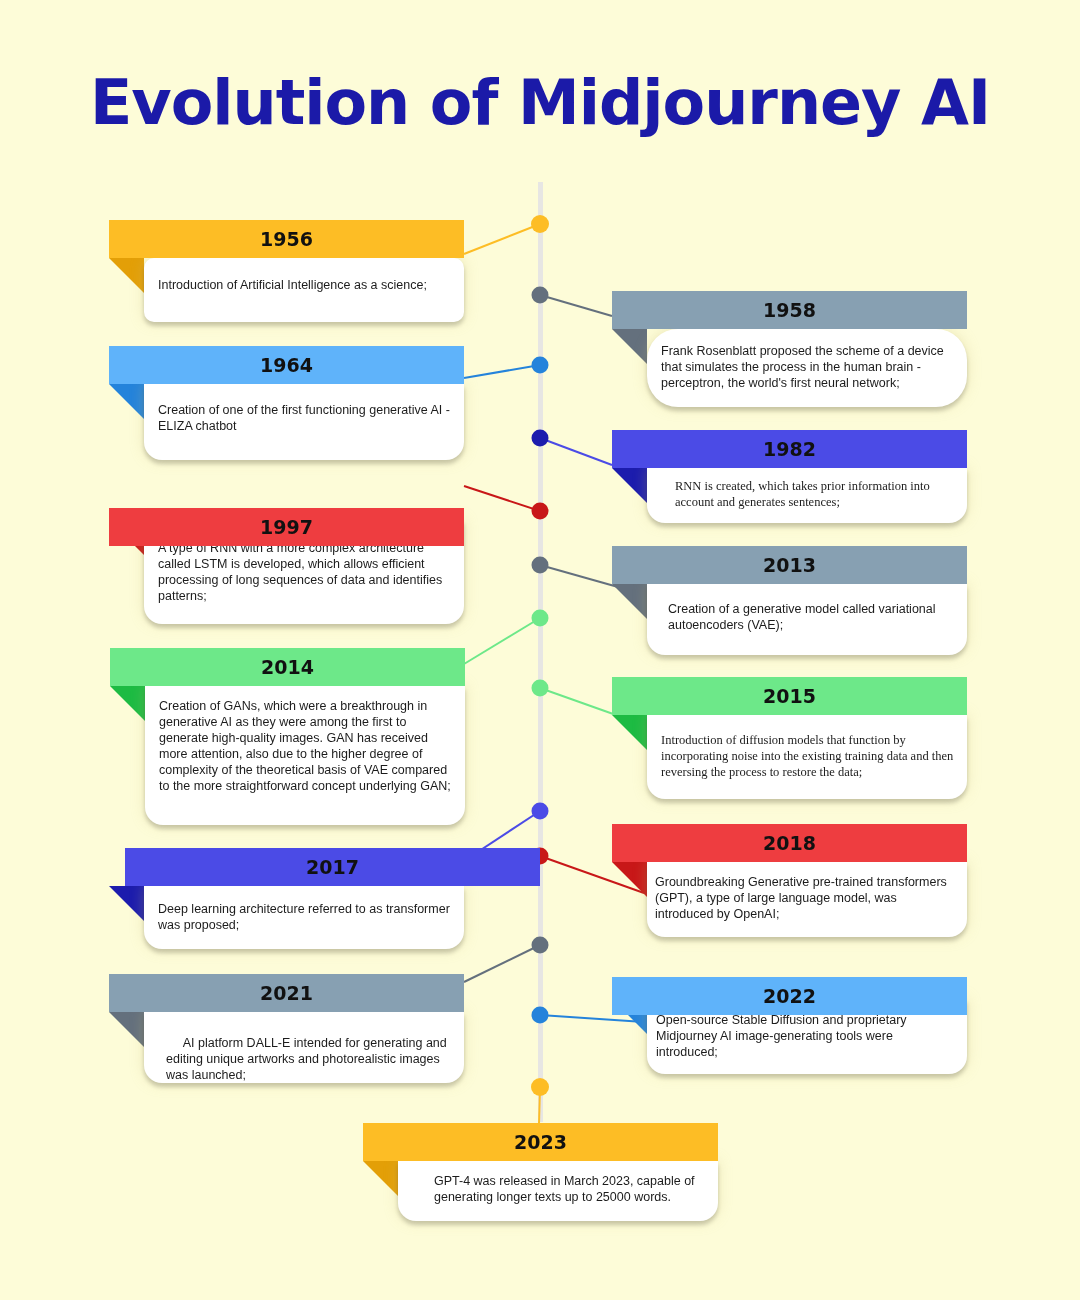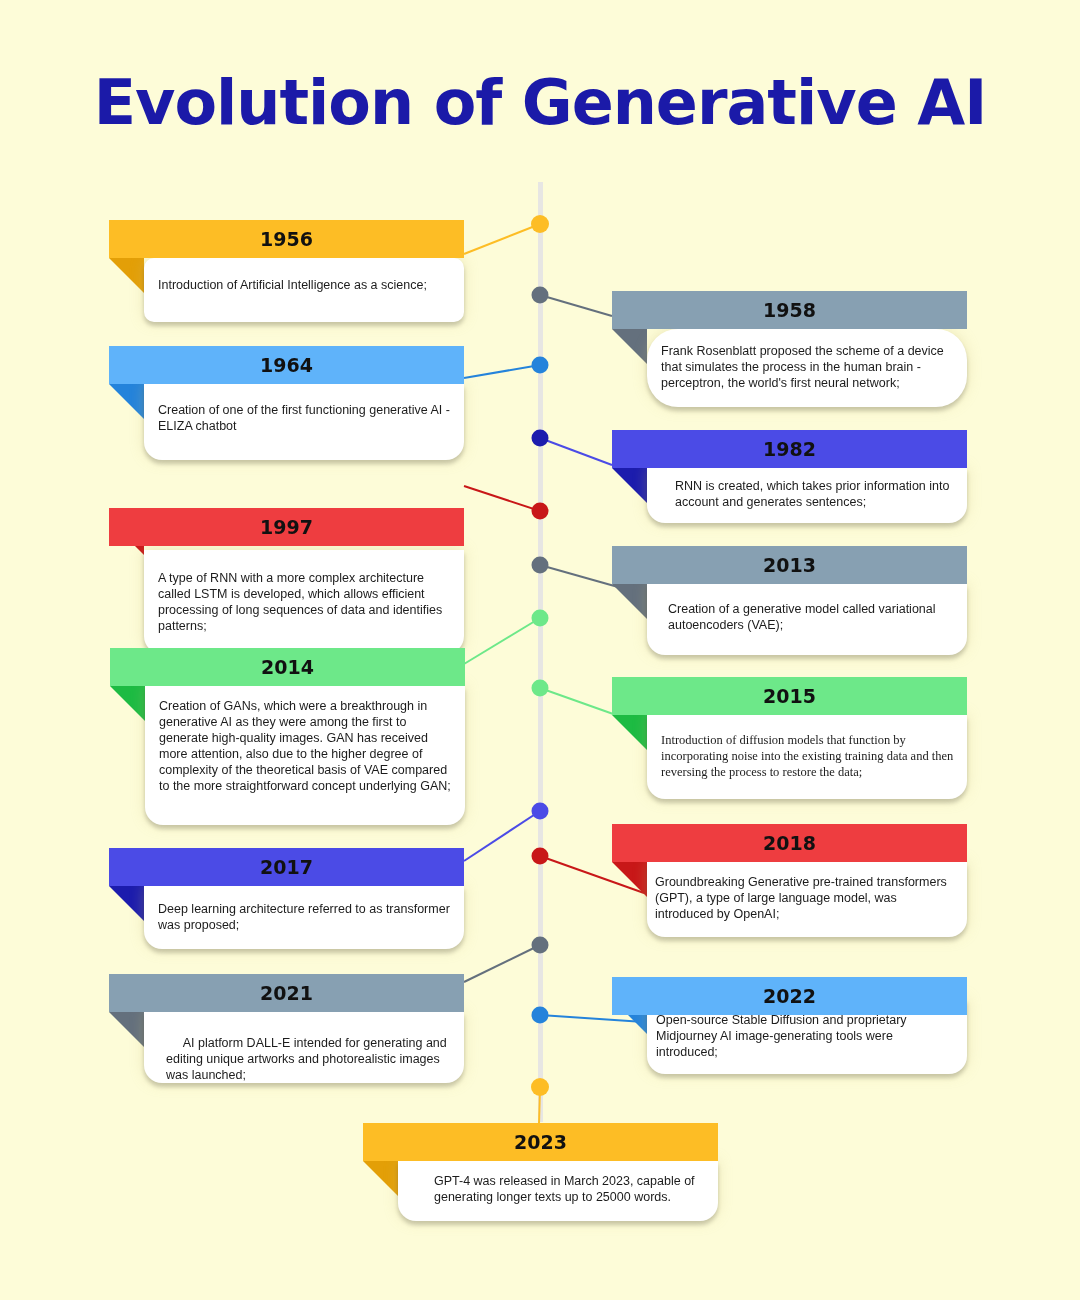--- a/index.html
+++ b/index.html
@@ -40,21 +40,21 @@
       font-weight: bold; font-size: 19px; color: #111;
     }
     .card .fold {
       position: absolute; width: 0; height: 0;
       border-style: solid;
     }
   </style>
 </head>
 <body>
 
-<div class="title">Evolution of Generative AI</div>
+<div class="title">Evolution of Midjourney AI</div>
 <div class="axis"></div>
 
 <svg class="links" width="1080" height="1300">
 
   <line x1="464" y1="254" x2="540" y2="224" stroke="#fdbd25" stroke-width="2"></line>
   <line x1="540" y1="295" x2="612" y2="316" stroke="#64707d" stroke-width="2"></line>
   <line x1="464" y1="378" x2="540" y2="365" stroke="#2483db" stroke-width="2"></line>
   <line x1="540" y1="438" x2="612" y2="465" stroke="#4b4be6" stroke-width="2"></line>
   <line x1="464" y1="486" x2="540" y2="511" stroke="#c81718" stroke-width="2"></line>
   <line x1="540" y1="565" x2="618" y2="587" stroke="#64707d" stroke-width="2"></line>
@@ -106,31 +106,31 @@
   <div class="body" style="left:35px; top:38px; width:320px; height:76px; padding-top:18px;">
     <span>Creation of one of the first functioning generative AI - ELIZA chatbot</span>
   </div>
   <div class="band" style="left:0; top:0; width:355px; background:#5fb3fa;">
     <span>1964</span>
   </div>
 </div>
 
 <div class="card" style="left:612px; top:430px;">
   <div class="fold" style="left:0; top:38px; border-width:0 35px 35px 0; border-color:transparent #1c1cad transparent transparent;"></div>
-  <div class="body" style="left:35px; top:38px; width:320px; height:55px; padding-top:10px; padding-left:28px;">
+  <div class="body" style="left:35px; top:38px; width:320px; height:55px; padding-top:10px; padding-left:28px;font-family:Liberation Serif, serif;">
     <span>RNN is created, which takes prior information into account and generates sentences;</span>
   </div>
   <div class="band" style="left:0; top:0; width:355px; background:#4b4be6;">
     <span>1982</span>
   </div>
 </div>
 
 <div class="card" style="left:109px; top:482px;">
   <div class="fold" style="left:0; top:38px; border-width:0 35px 35px 0; border-color:transparent #c81718 transparent transparent;"></div>
-  <div class="body" style="left:35px; top:38px; width:320px; height:104px; padding-top:20px;margin-top:30px;">
+  <div class="body" style="left:35px; top:38px; width:320px; height:104px; padding-top:20px;">
     <span>A type of RNN with a more complex architecture called LSTM is developed, which allows efficient processing of long sequences of data and identifies patterns;</span>
   </div>
   <div class="band" style="left:0; top:0; width:355px; background:#ee3d40;margin-top:26px;">
     <span>1997</span>
   </div>
 </div>
 
 <div class="card" style="left:612px; top:546px;">
   <div class="fold" style="left:0; top:38px; border-width:0 35px 35px 0; border-color:transparent #64707d transparent transparent;"></div>
   <div class="body" style="left:35px; top:38px; width:320px; height:71px; padding-top:17px; padding-left:21px;">
@@ -159,21 +159,21 @@
   <div class="band" style="left:0; top:0; width:355px; background:#6de889;">
     <span>2015</span>
   </div>
 </div>
 
 <div class="card" style="left:109px; top:848px;">
   <div class="fold" style="left:0; top:38px; border-width:0 35px 35px 0; border-color:transparent #1c1cad transparent transparent;"></div>
   <div class="body" style="left:35px; top:38px; width:320px; height:63px; padding-top:15px;">
     <span>Deep learning architecture referred to as transformer was proposed;</span>
   </div>
-  <div class="band" style="left:0; top:0; width:355px; background:#4b4be6;">
+  <div class="band" style="left:16px; top:0; width:415px; background:#4b4be6;">
     <span>2017</span>
   </div>
 </div>
 
 <div class="card" style="left:612px; top:824px;">
   <div class="fold" style="left:0; top:38px; border-width:0 35px 35px 0; border-color:transparent #c81718 transparent transparent;"></div>
   <div class="body" style="left:35px; top:38px; width:320px; height:75px; padding-top:12px; padding-left:8px;">
     <span>Groundbreaking Generative pre-trained transformers (GPT), a type of large language model, was introduced by OpenAI;</span>
   </div>
   <div class="band" style="left:0; top:0; width:355px; background:#ee3d40;">

